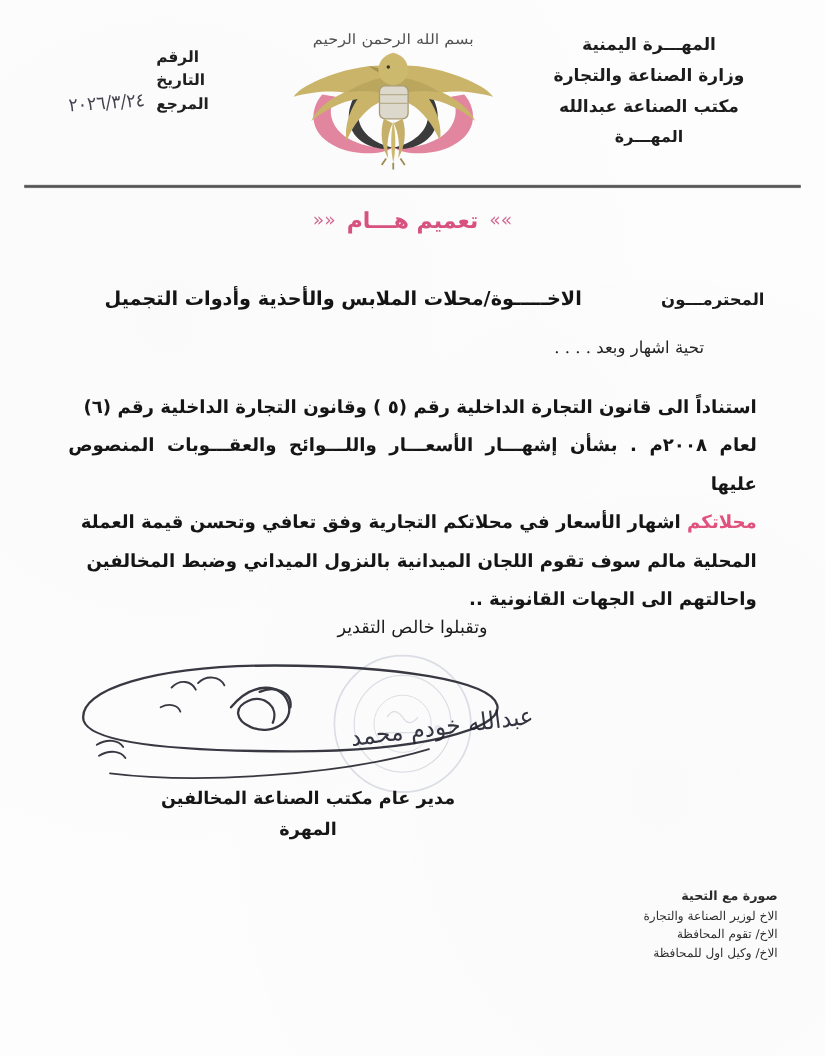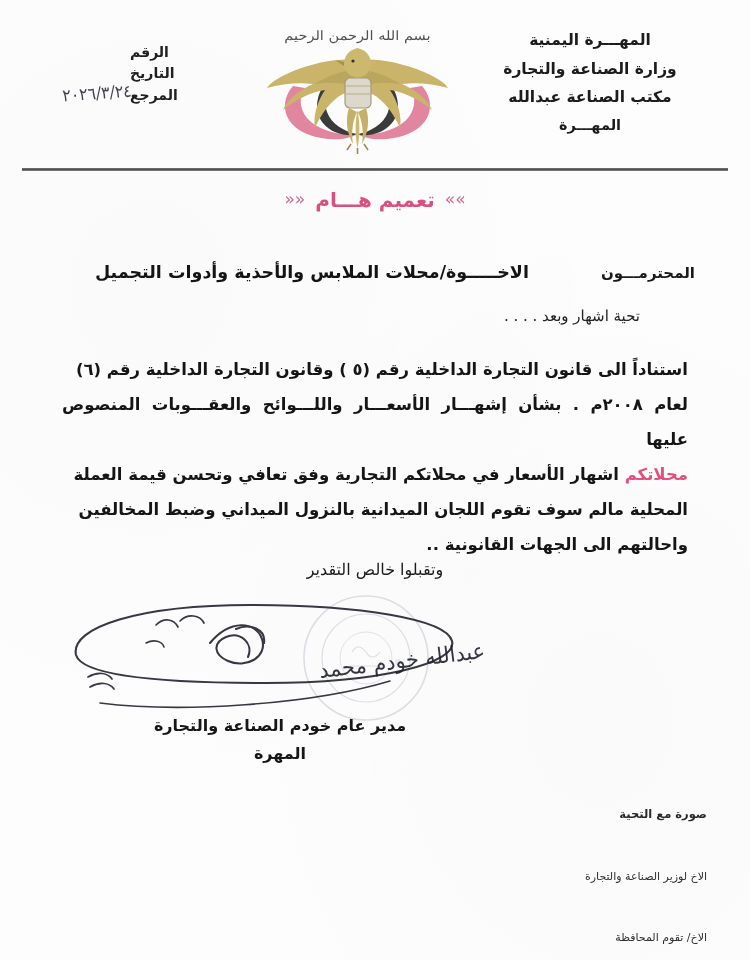--- a/index.html
+++ b/index.html
@@ -71,21 +71,21 @@
     color: #2b2b2b;
     font-family: "DejaVu Serif", serif;
     opacity: 0.82;
     transform: scaleX(1.12);
     white-space: nowrap;
   }
 
   .header-left {
     position: absolute;
     top: 42px;
-    right: 500px;
+    right: 488px;
     width: 120px;
     text-align: left;
     line-height: 1.52;
   }
   .header-left .fieldlabel {
     font-size: 14px;
     font-weight: 700;
     color: #202020;
     letter-spacing: 1px;
   }
@@ -260,21 +260,20 @@
     font-size: 11.5px;
     font-weight: 700;
     color: #2a2a2a;
     letter-spacing: 0.3px;
   }
   .cc-block .cc-item {
     font-size: 11px;
     color: #303030;
     letter-spacing: 0.3px;
     white-space: nowrap;
-    margin-top: 44px;
   }
 
   
   .stamp {
     position: absolute;
     top: 592px;
     left: 300px;
     width: 132px;
     height: 132px;
     opacity: 0.2;
@@ -385,21 +384,21 @@
         <path d="M30 102 C40 96 50 98 54 104" stroke-width="1.7"></path>
 
         <path d="M40 118 C120 128 250 120 330 96" stroke-width="1.6"></path>
       </g>
     </svg>
   </div>
 
   <div class="sig-name">عبدالله خودم محمد</div>
 
   <div class="signer-title">
-    <div class="t">مدير عام خودم الصناعة والتجارة</div>
+    <div class="t">مدير عام مكتب الصناعة المخالفين</div>
     <div class="t2">المهرة</div>
   </div>
 
   <div class="cc-block">
     <div class="cc-head">صورة مع التحية</div>
     <div class="cc-item">الاخ لوزير الصناعة والتجارة</div>
     <div class="cc-item">الاخ/ تقوم المحافظة</div>
     <div class="cc-item">الاخ/ وكيل اول للمحافظة</div>
   </div>
 

